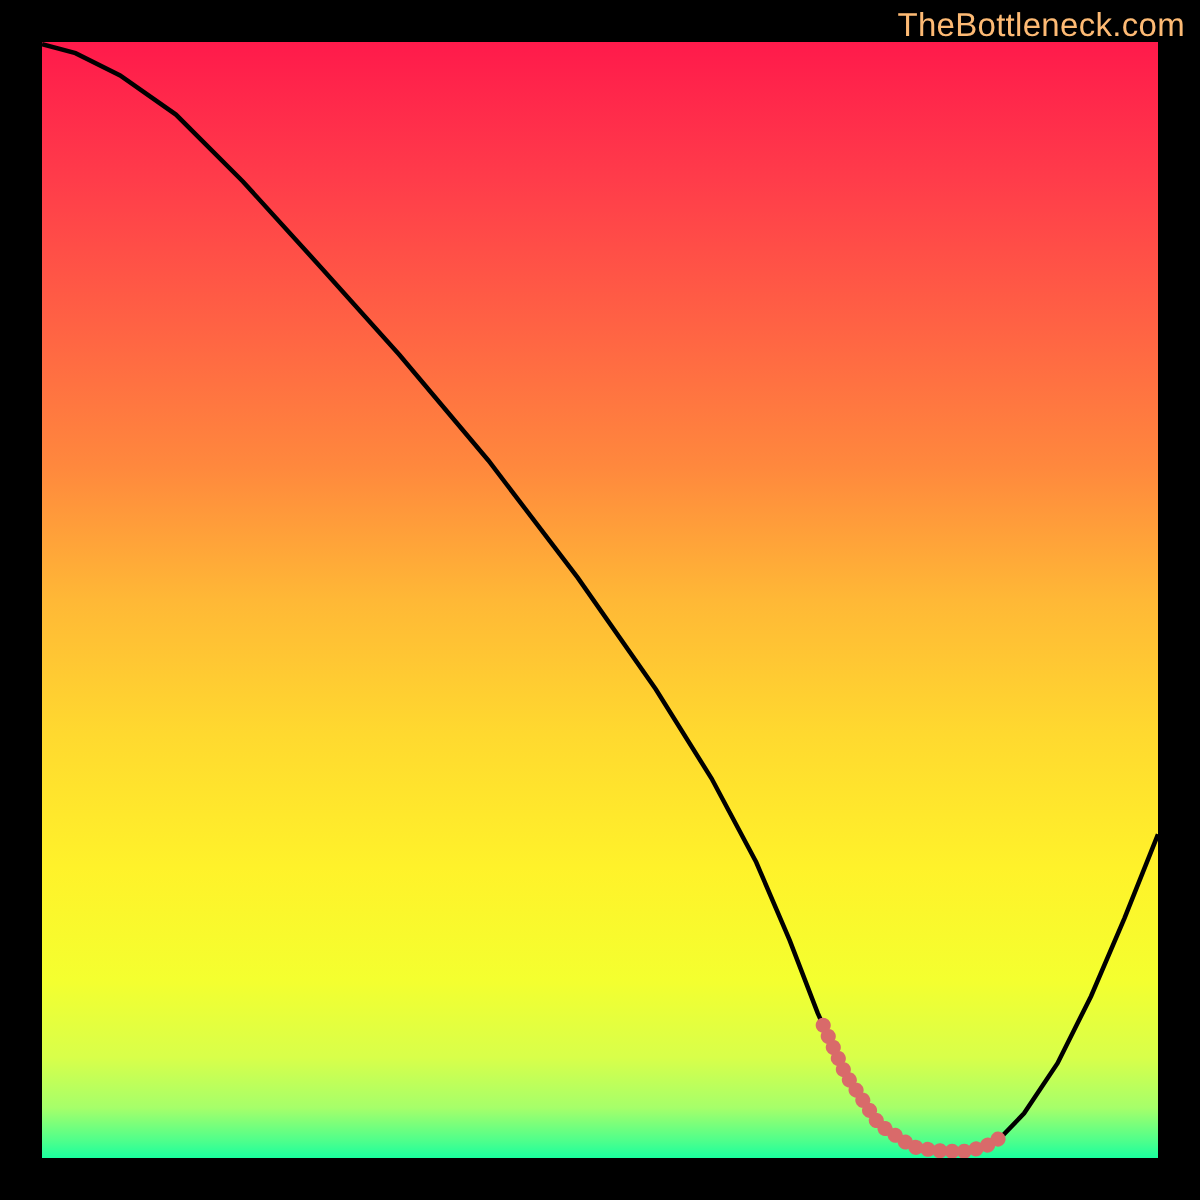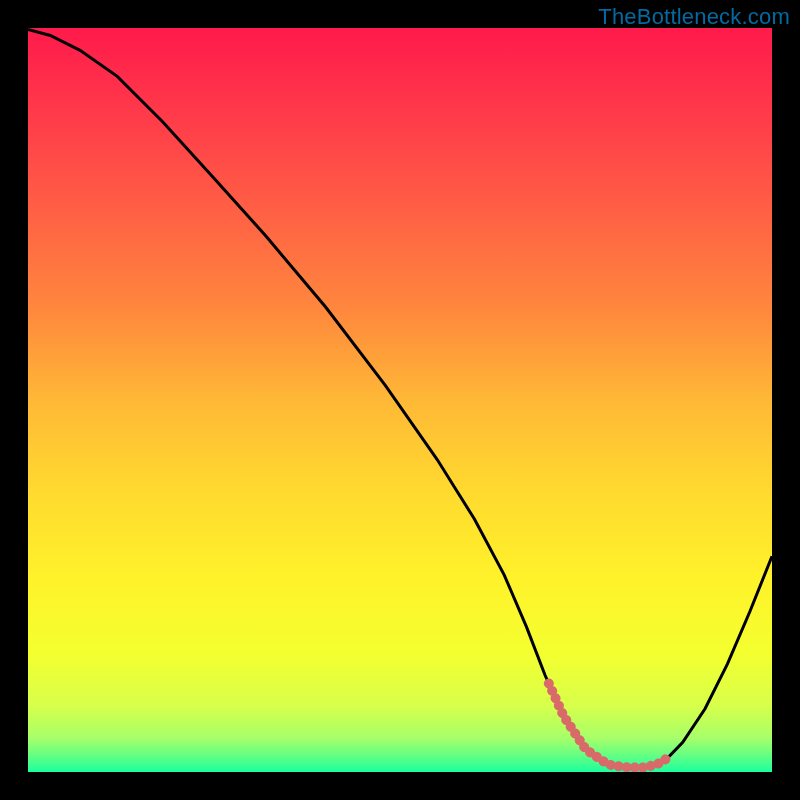--- a/index.html
+++ b/index.html
@@ -14,21 +14,21 @@
     position: relative;
     width: 800px;
     height: 800px;
   }
   .watermark {
     position: absolute;
     top: 4px;
     right: 10px;
     font-family: Arial, Helvetica, sans-serif;
     font-size: 22px;
-    color: #0369a1;
+    color: #fdba74;
     letter-spacing: 0.2px;
     z-index: 10;
   }
   .plot {
     position: absolute;
     left: 28px;
     top: 28px;
     width: 744px;
     height: 744px;
   }

